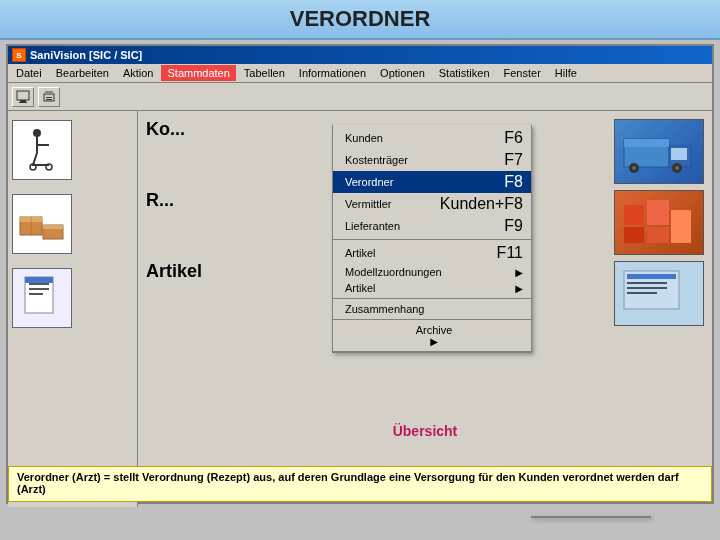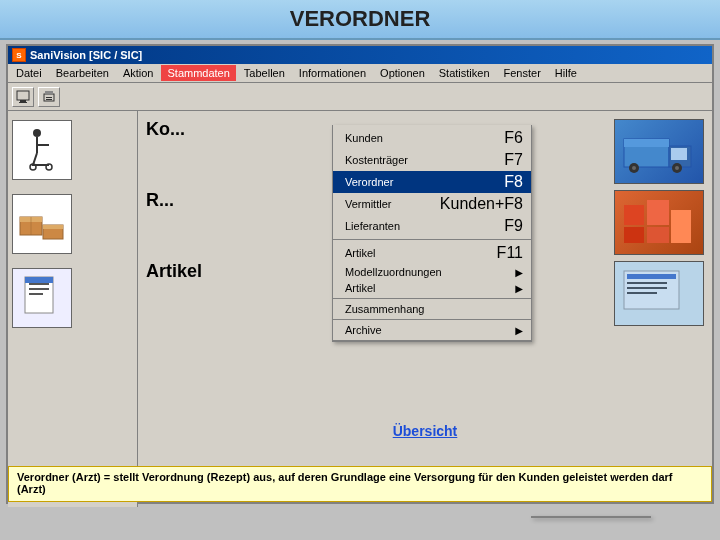--- a/index.html
+++ b/index.html
@@ -430,36 +430,36 @@
           </div>
 
           <div class="menu-section">
             <div class="menu-row">
               <span>Zusammenhang</span>
               <span class="shortcut"></span>
             </div>
           </div>
 
           <div class="menu-section">
-            <div class="menu-row" style="position:relative;">
+            <div class="menu-row" style="position:relative;flex-direction:column;">
               <span>Archive</span>
               <span class="arrow">▶</span>
 
               <div id="archive-submenu">
                 
               </div>
             </div>
           </div>
 
         </div>
       </div>
 
-      <div style="position:absolute; bottom:68px; left:50%; transform:translateX(-50%); font-size:14px; font-weight:bold; color:#1d4ed8;text-decoration:underline;">
+      <div style="position:absolute; bottom:68px; left:50%; transform:translateX(-50%); font-size:14px; font-weight:bold; color:#be185d;">
         <span>Übersicht</span>
       </div>
     </div>
   </div>
 
   <div id="tooltip-area">
-    <div style="font-weight:bold; margin-bottom:2px;">Verordner (Arzt) = stellt Verordnung (Rezept) aus, auf deren Grundlage eine Versorgung für den Kunden geleistet werden darf (Arzt)</div>
+    <div style="font-weight:bold; margin-bottom:2px;">Verordner (Arzt) = stellt Verordnung (Rezept) aus, auf deren Grundlage eine Versorgung für den Kunden verordnet werden darf (Arzt)</div>
   </div>
 
 </div>
 
 </body></html>

